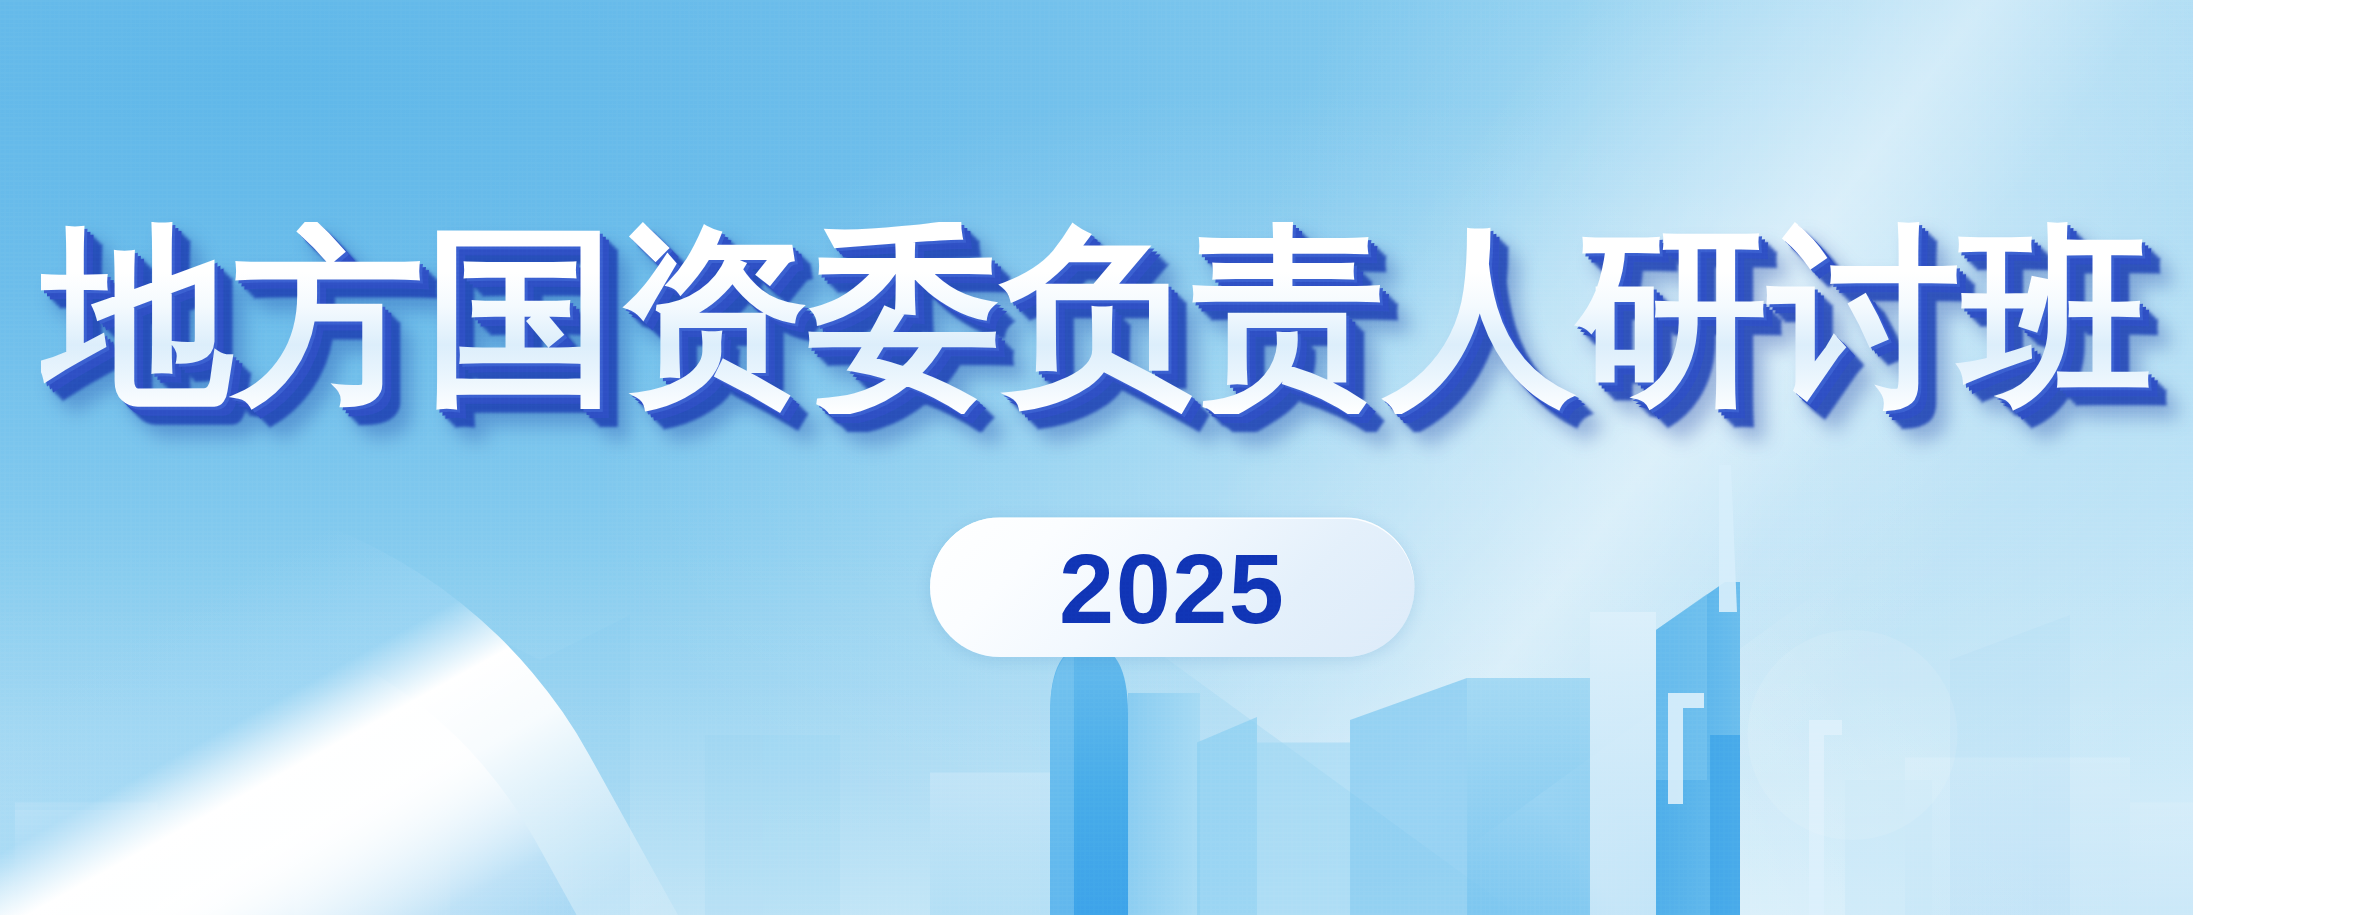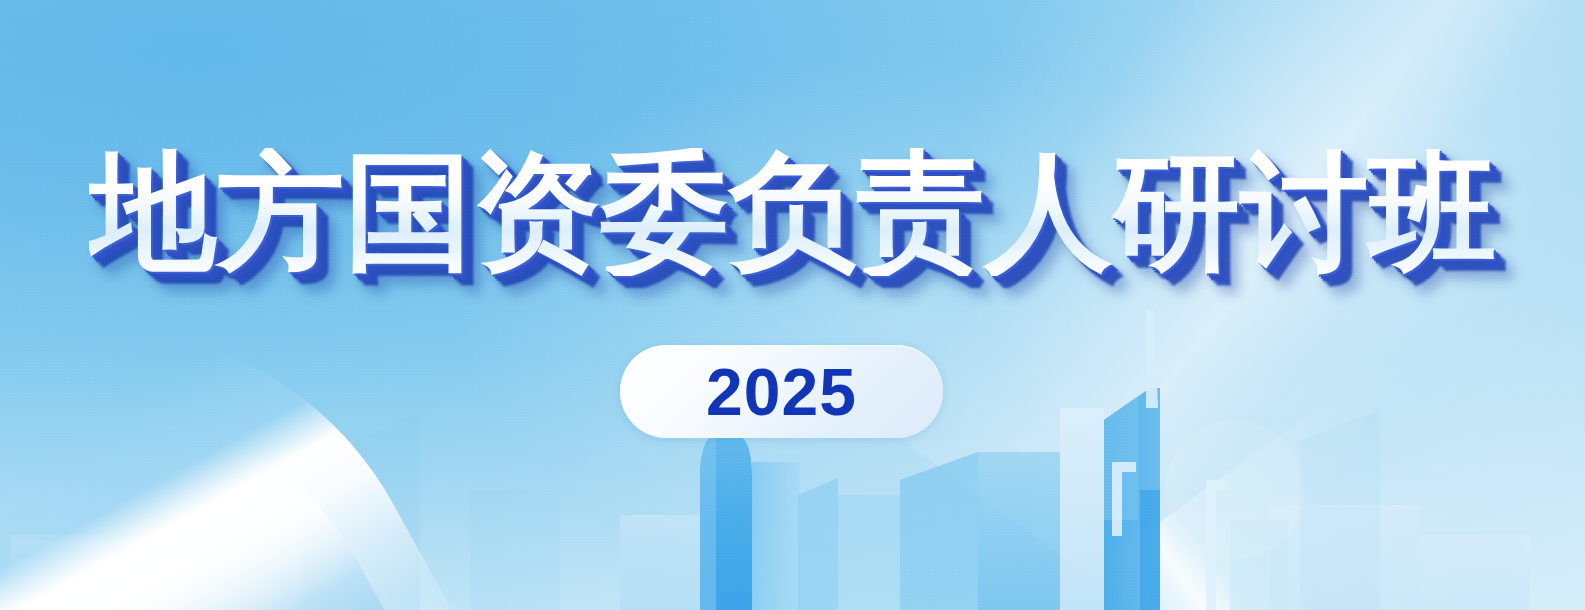--- a/index.html
+++ b/index.html
@@ -3,21 +3,21 @@
 <meta charset="utf-8">
 <style>
   html, body {
     margin: 0;
     padding: 0;
     background: #ffffff;
   }
 
   #banner {
     position: relative;
-    width: 1585px;
+    width: 1462px;
     height: 610px;
     overflow: hidden;
     font-family: "Liberation Sans", "DejaVu Sans", sans-serif;
     
     background:
       radial-gradient(130% 120% at 12% 8%, #5FB7E9 0%, #6CBDEB 22%, #86CCEF 46%, #A6D9F3 68%, #C3E6F7 86%, #CFEBF9 100%);
   }
 
   
   .glow-tr {

